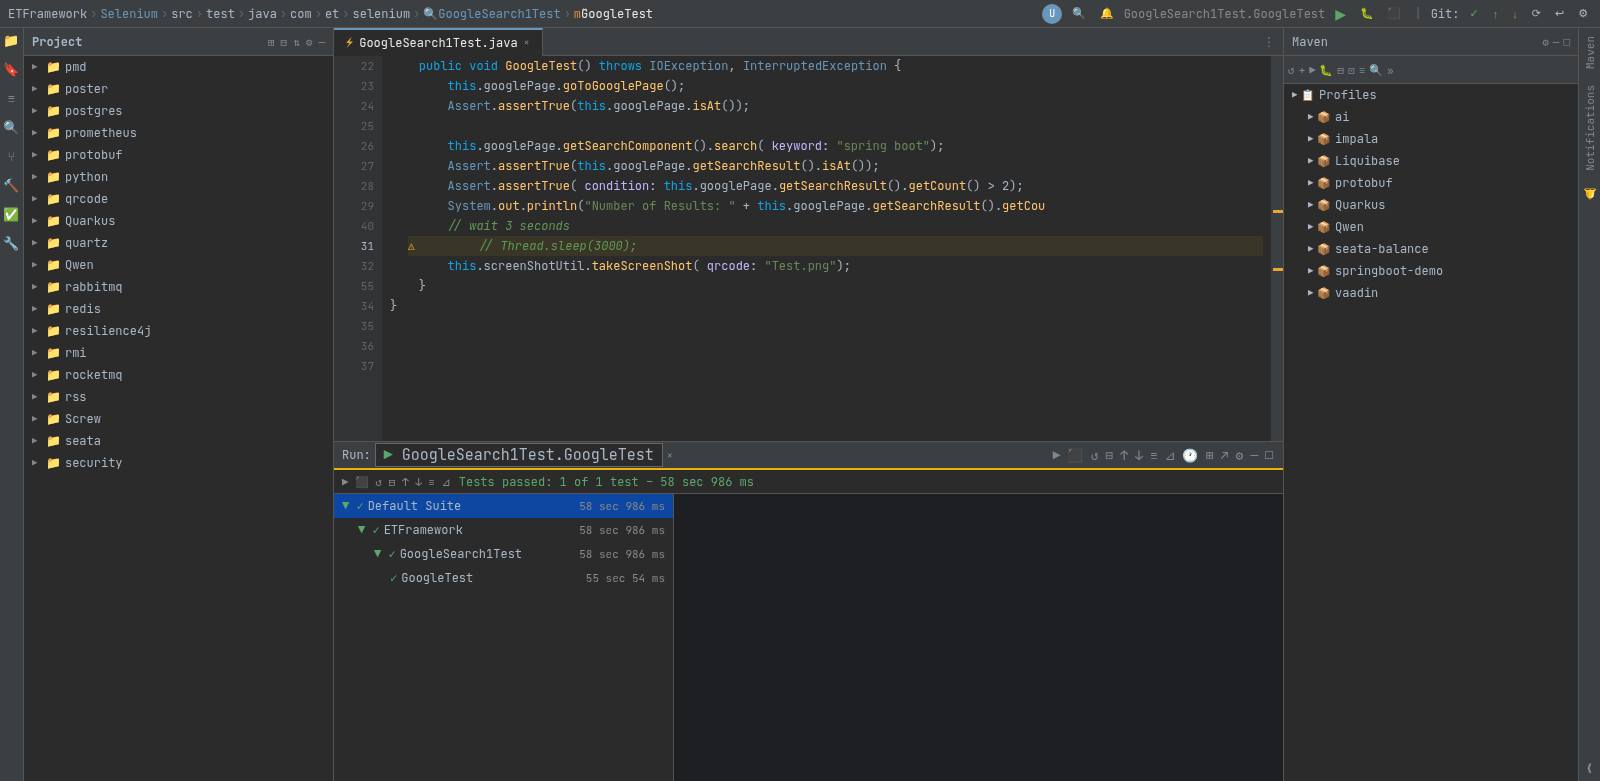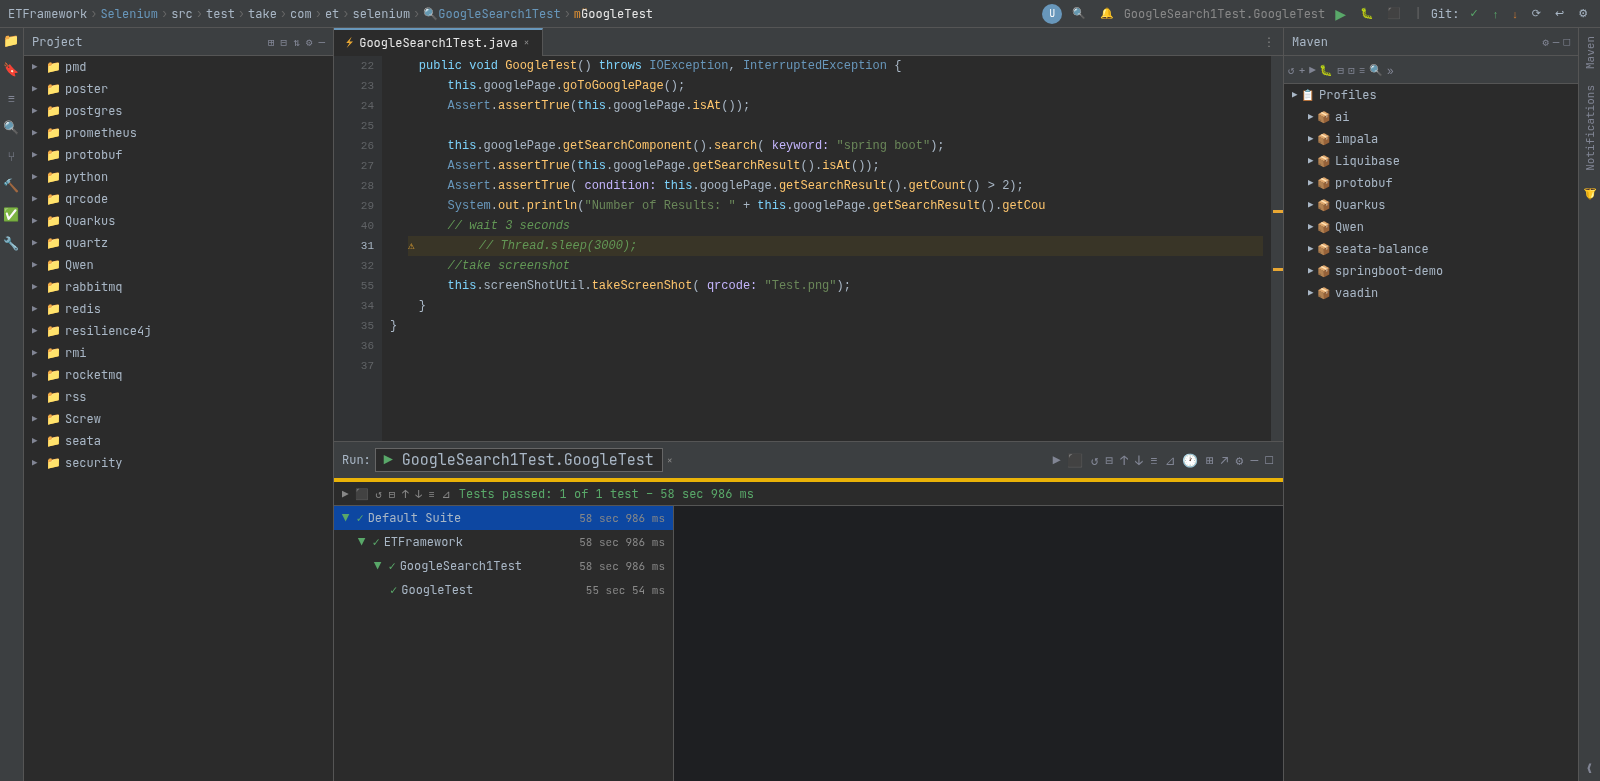--- a/index.html
+++ b/index.html
@@ -105,21 +105,21 @@
       height: 28px;
       display: flex;
       align-items: center;
       padding: 0 8px;
       border-bottom: 1px solid #555;
       gap: 6px;
     }
     .panel-title {
       color: #a9b7c6;
       font-size: 12px;
-      font-weight: normal;
+      font-weight: bold;
     }
     .panel-header-icons {
       margin-left: auto;
       display: flex;
       gap: 6px;
     }
     .panel-icon {
       color: #818594;
       cursor: pointer;
       font-size: 11px;
@@ -190,21 +190,20 @@
     
     .code-editor {
       flex: 1;
       overflow: auto;
       background: #2b2b2b;
       position: relative;
     }
     .code-content {
       display: flex;
       min-height: 100%;
-      font-family: Liberation Mono, monospace;
     }
     .gutter {
       width: 48px;
       background: #313335;
       flex-shrink: 0;
       padding: 0;
       text-align: right;
     }
     .line-num {
       height: 20px;
@@ -218,21 +217,21 @@
     .code-lines {
       flex: 1;
       padding: 0 8px;
     }
     .code-line {
       height: 20px;
       line-height: 20px;
       white-space: pre;
       font-size: 12px;
     }
-    .kw { color: #7dd3fc; }
+    .kw { color: #0ea5e9; }
     .fn { color: #ffc66d; }
     .str { color: #6a8759; }
     .type { color: #6897bb; }
     .comment { color: #629755; font-style: italic; }
     .param-name { color: #c4b5fd; }
     .normal { color: #a9b7c6; }
     .warn-line { background: rgba(255,200,0,0.07); margin-left: 18px; }
     .warn-icon { color: #e8a734; font-size: 11px; }
 
     
@@ -353,25 +352,25 @@
       transform: rotate(180deg);
       font-size: 11px;
       color: #818594;
       padding: 8px 2px;
       cursor: pointer;
       white-space: nowrap;
     }
 
     .run-panel-header-full {
       background: #3c3f41;
-      height: 40px;
+      height: 28px;
       display: flex;
       align-items: center;
       padding: 4px 8px;
-      border-bottom: 4px solid #eab308;
+      border-bottom: 2px solid #eab308;
       flex-shrink: 0;
     }
     .run-toolbar-full {
       display: flex;
       gap: 3px;
       align-items: center;
     }
     .run-label { color: #a9b7c6; font-size: 12px; margin-right: 4px; }
     .run-file-tab {
       background: #2b2b2b;
@@ -388,21 +387,21 @@
 
 <div class="top-bar">
   <span class="breadcrumb-item">ETFramework</span>
   <span class="breadcrumb-sep">›</span>
   <span class="breadcrumb-item active">Selenium</span>
   <span class="breadcrumb-sep">›</span>
   <span class="breadcrumb-item">src</span>
   <span class="breadcrumb-sep">›</span>
   <span class="breadcrumb-item">test</span>
   <span class="breadcrumb-sep">›</span>
-  <span class="breadcrumb-item">take</span>
+  <span class="breadcrumb-item">java</span>
   <span class="breadcrumb-sep">›</span>
   <span class="breadcrumb-item">com</span>
   <span class="breadcrumb-sep">›</span>
   <span class="breadcrumb-item">et</span>
   <span class="breadcrumb-sep">›</span>
   <span class="breadcrumb-item">selenium</span>
   <span class="breadcrumb-sep">›</span>
   <span class="breadcrumb-item" style="color:#e8a734">🔍</span>
   <span class="breadcrumb-item active">GoogleSearch1Test</span>
   <span class="breadcrumb-sep">›</span>
@@ -589,21 +588,20 @@
               <div class="code-line"><span class="kw">    public</span> <span class="kw">void</span> <span class="fn">GoogleTest</span><span class="normal">() </span><span class="kw">throws</span> <span class="type">IOException</span><span class="normal">, </span><span class="type">InterruptedException</span><span class="normal"> {</span></div>
               <div class="code-line"><span class="normal">        </span><span class="kw">this</span><span class="normal">.googlePage.</span><span class="fn">goToGooglePage</span><span class="normal">();</span></div>
               <div class="code-line"><span class="normal">        </span><span class="type">Assert</span><span class="normal">.</span><span class="fn">assertTrue</span><span class="normal">(</span><span class="kw">this</span><span class="normal">.googlePage.</span><span class="fn">isAt</span><span class="normal">());</span></div>
               <div class="code-line"></div>
               <div class="code-line"><span class="normal">        </span><span class="kw">this</span><span class="normal">.googlePage.</span><span class="fn">getSearchComponent</span><span class="normal">().</span><span class="fn">search</span><span class="normal">( </span><span class="param-name">keyword:</span><span class="normal"> </span><span class="str">"spring boot"</span><span class="normal">);</span></div>
               <div class="code-line"><span class="normal">        </span><span class="type">Assert</span><span class="normal">.</span><span class="fn">assertTrue</span><span class="normal">(</span><span class="kw">this</span><span class="normal">.googlePage.</span><span class="fn">getSearchResult</span><span class="normal">().</span><span class="fn">isAt</span><span class="normal">());</span></div>
               <div class="code-line"><span class="normal">        </span><span class="type">Assert</span><span class="normal">.</span><span class="fn">assertTrue</span><span class="normal">( </span><span class="param-name">condition:</span><span class="normal"> </span><span class="kw">this</span><span class="normal">.googlePage.</span><span class="fn">getSearchResult</span><span class="normal">().</span><span class="fn">getCount</span><span class="normal">() &gt; 2);</span></div>
               <div class="code-line"><span class="normal">        </span><span class="type">System</span><span class="normal">.</span><span class="fn">out</span><span class="normal">.</span><span class="fn">println</span><span class="normal">(</span><span class="str">"Number of Results: "</span><span class="normal"> + </span><span class="kw">this</span><span class="normal">.googlePage.</span><span class="fn">getSearchResult</span><span class="normal">().</span><span class="fn">getCou</span></div>
               <div class="code-line"><span class="comment">        // wait 3 seconds</span></div>
               <div class="code-line warn-line"><span class="warn-icon">⚠ </span><span><span class="comment">        // Thread.sleep(3000);</span></span></div>
-              <div class="code-line"><span class="comment">        //take screenshot</span></div>
               <div class="code-line"><span class="normal">        </span><span class="kw">this</span><span class="normal">.screenShotUtil.</span><span class="fn">takeScreenShot</span><span class="normal">( </span><span class="param-name">qrcode:</span><span class="normal"> </span><span class="str">"Test.png"</span><span class="normal">);</span></div>
               <div class="code-line"><span class="normal">    }</span></div>
               <div class="code-line"><span class="normal">}</span></div>
               <div class="code-line"></div>
             </div>
 
           <div class="editor-scrollbar">
             <div class="scroll-marker warn" style="top:40%"></div>
             <div class="scroll-marker warn" style="top:55%"></div>
           </div>

